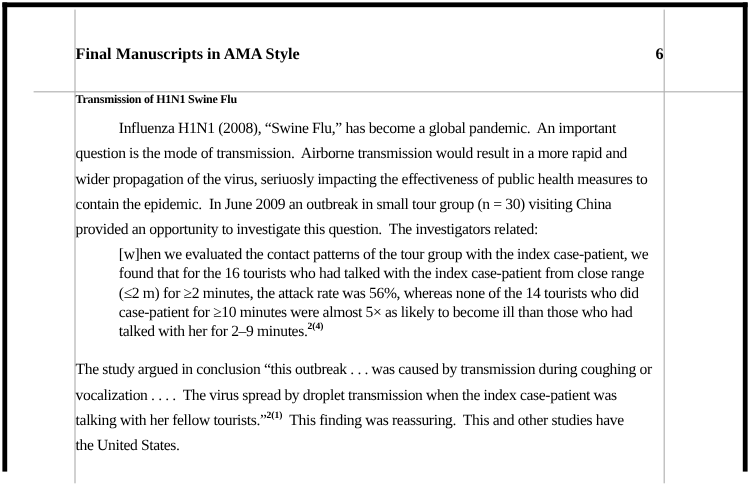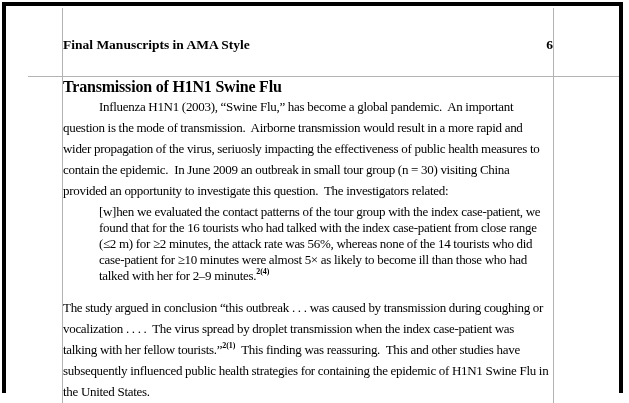--- a/index.html
+++ b/index.html
@@ -25,21 +25,21 @@
   .vguide.right{left:553px;}
   .hguide{position:absolute;top:76px;left:28px;width:594px;height:1px;background:#b3b3b3;}
 
   .running-head{
     position:absolute;left:63px;top:37px;width:490px;
     display:flex;justify-content:space-between;align-items:flex-start;
     font-weight:bold;font-size:13.5px;white-space:pre;
   }
   .section-heading{
     position:absolute;left:63px;top:78px;
-    font-weight:bold;font-size:16px;white-space:pre;letter-spacing:-0.2px;
+    font-weight:bold;font-size:10px;white-space:pre;letter-spacing:-0.2px;
   }
 
   .para{position:absolute;left:63px;font-size:13px;letter-spacing:-0.3px;}
   .para .tline{height:21px;line-height:21px;white-space:pre;}
   #p1{top:96px;}
   #p2{top:297px;}
 
   .bquote{position:absolute;left:99px;top:204px;font-size:13px;letter-spacing:-0.3px;}
   .bquote .tline{height:16px;line-height:16px;white-space:pre;}
 
@@ -59,36 +59,35 @@
   <div class="frame"></div>
 
   <div class="running-head">
     <span>Final Manuscripts in AMA Style</span>
     <span>6</span>
   </div>
 
   <div class="section-heading">Transmission of H1N1 Swine Flu</div>
 
   <div class="para" id="p1">
-      <div class="tline" style="text-indent: 36px;">Influenza H1N1 (2003), “Swine Flu,” has become a global pandemic.  An important</div>
+      <div class="tline" style="text-indent: 36px;">Influenza H1N1 (2008), “Swine Flu,” has become a global pandemic.  An important</div>
       <div class="tline">question is the mode of transmission.  Airborne transmission would result in a more rapid and</div>
       <div class="tline">wider propagation of the virus, seriuosly impacting the effectiveness of public health measures to</div>
       <div class="tline">contain the epidemic.  In June 2009 an outbreak in small tour group (n = 30) visiting China</div>
       <div class="tline">provided an opportunity to investigate this question.  The investigators related:</div>
     </div>
 
   <div class="bquote">
       <div class="tline">[w]hen we evaluated the contact patterns of the tour group with the index case-patient, we</div>
       <div class="tline">found that for the 16 tourists who had talked with the index case-patient from close range</div>
       <div class="tline">(≤2 m) for ≥2 minutes, the attack rate was 56%, whereas none of the 14 tourists who did</div>
       <div class="tline">case-patient for ≥10 minutes were almost 5× as likely to become ill than those who had</div>
       <div class="tline"><span>talked with her for 2–9 minutes.</span><sup>2(4)</sup></div>
     </div>
 
   <div class="para" id="p2">
       <div class="tline">The study argued in conclusion “this outbreak . . . was caused by transmission during coughing or</div>
       <div class="tline">vocalization . . . .  The virus spread by droplet transmission when the index case-patient was</div>
       <div class="tline"><span>talking with her fellow tourists.”</span><sup>2(1)</sup><span>  This finding was reassuring.  This and other studies have</span></div>
-      <div class="tline">subsequently influenced public health strategies for containing the epidemic of H1N1 Swine Flu in</div>
       <div class="tline">the United States.</div>
     </div>
 
 </div>
 
 </body></html>

